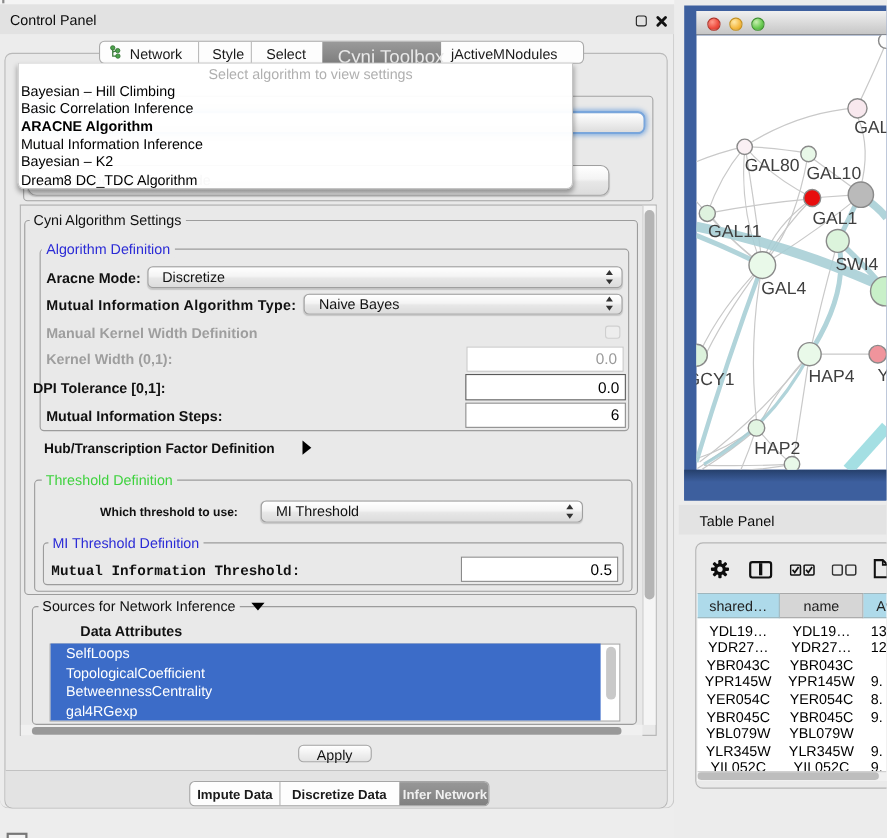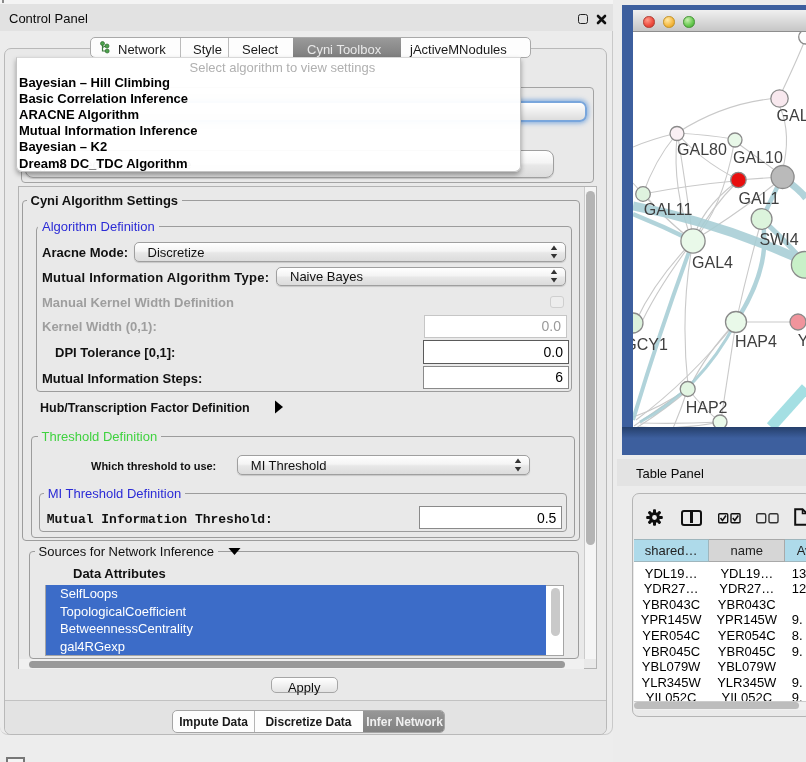--- a/index.html
+++ b/index.html
@@ -50,21 +50,21 @@
         background:linear-gradient(#9a9a9a,#7c7c7c);"></div>
     <svg class="abs" style="left:9px; top:2.5px;" width="10" height="13" viewBox="0 0 10 13">
       <path d="M2.5 3 L2.5 10 L7 10 M2.5 6.5 L6.5 4.5" stroke="#3e7d3e" stroke-width="1.2" fill="none"></path>
       <circle cx="2.5" cy="2.5" r="2" fill="#4ca34c" stroke="#2f6b2f" stroke-width="0.7"></circle>
       <circle cx="7" cy="5" r="2" fill="#4ca34c" stroke="#2f6b2f" stroke-width="0.7"></circle>
       <circle cx="7.2" cy="10" r="2" fill="#4ca34c" stroke="#2f6b2f" stroke-width="0.7"></circle>
     </svg>
     <div class="abs" style="left:27px; top:3.5px; font-size:13px; color:#1a1a1a;">Network</div>
     <div class="abs" style="left:102px; top:3.5px; font-size:13px; color:#1a1a1a;">Style</div>
     <div class="abs" style="left:151px; top:3.5px; font-size:13px; color:#1a1a1a;">Select</div>
-    <div class="abs" style="left:216px; top:3.5px; font-size:13px; color:#e9e9e9;">Cyni Toolbox</div>
+    <div class="abs" style="left:216px; top:3.5px; font-size:17px; color:#e9e9e9;">Cyni Toolbox</div>
     <div class="abs" style="left:319px; top:3.5px; font-size:13px; color:#1a1a1a;">jActiveMNodules</div>
   </div>
 
   <div class="group" style="left:21px; top:87px; width:573px; height:96px; border-color:#a3a3a3;"></div>
   <div class="abs" style="left:30px; top:81px; font-size:13px; color:#8a8a8a; background:#e9e9e9; padding:0 3px;">Inference Algorithms</div>
 
   <div class="abs" style="left:25px; top:101px; width:562px; height:21px; border-radius:7px;
       background:linear-gradient(#fff,#ddd); border:2.5px solid #79a6dc;
       box-shadow:0 0 4px 1.5px rgba(110,160,220,0.75);"></div>
 
@@ -75,21 +75,21 @@
 
   <div class="abs" style="left:18px; top:186px; width:579px; height:483px; border:1px solid #b3b3b3; background:#e9e9e9;"></div>
 
   <div class="abs" style="left:584px; top:187px; width:12px; height:472px; background:#f5f5f5; border-left:1px solid #cbcbcb;"></div>
   <div class="abs" style="left:585.5px; top:191px; width:9px; height:354px; background:#b4b4b4; border-radius:4.5px;"></div>
 
   <div class="abs" style="left:19px; top:659px; width:565px; height:10px; background:#f0f0f0;"></div>
   <div class="abs" style="left:29px; top:660.5px; width:536px; height:7.5px; background:#999; border-radius:3.5px;"></div>
 
   <div class="group" style="left:21.5px; top:200px; width:558px; height:341px;">
-    <div class="gtitle" style="left:4px; color:#111;font-weight:bold;">Cyni Algorithm Settings</div>
+    <div class="gtitle" style="left:4px; color:#111;">Cyni Algorithm Settings</div>
   </div>
 
   <div class="group" style="left:36px; top:226px; width:536px; height:166px;">
     <div class="gtitle" style="left:1px; color:#2b2bd6;">Algorithm Definition</div>
   </div>
   <div class="lbl" style="left:42px; top:245px;">Aracne Mode:</div>
   <div class="combo" style="left:133.5px; top:242px; width:432.5px; height:19.5px;">
     <div class="ct">Discretize</div>
     <svg class="arr" viewBox="0 0 8 14">
         <path d="M4 0.5 L7.2 5 H0.8 Z" fill="#333"></path>
@@ -103,21 +103,21 @@
         <path d="M4 0.5 L7.2 5 H0.8 Z" fill="#333"></path>
         <path d="M4 13.5 L7.2 9 H0.8 Z" fill="#333"></path>
       </svg>
   </div>
   <div class="glbl" style="left:42px; top:294.5px;">Manual Kernel Width Definition</div>
   <div class="abs" style="left:550px; top:296px; width:14px; height:12px; background:#ededed; border:1px solid #cfcfcf; border-radius:3px;"></div>
   <div class="glbl" style="left:42px; top:319px;">Kernel Width (0,1):</div>
   <div class="field" style="left:424px; top:314.5px; width:143px; height:23px; border:1px solid #c6c6c6;">
     <div class="fv" style="color:#9a9a9a;">0.0</div>
   </div>
-  <div class="lbl" style="left:55px; top:345px;">DPI Tolerance [0,1]:</div>
+  <div class="lbl" style="left:30px; top:345px;">DPI Tolerance [0,1]:</div>
   <div class="field" style="left:423px; top:339.5px; width:146px; height:24px; border:1.5px solid #5a5a5a;">
     <div class="fv" style="color:#000;">0.0</div>
   </div>
   <div class="lbl" style="left:42px; top:370.5px;">Mutual Information Steps:</div>
   <div class="field" style="left:423px; top:365.5px; width:146px; height:23px; border:1px solid #8a8a8a;">
     <div class="fv" style="color:#000;">6</div>
   </div>
 
   <div class="lbl" style="left:40px; top:400.5px; font-size:12.5px;">Hub/Transcription Factor Definition</div>
   <svg class="abs" style="left:274px; top:400px;" width="10" height="14" viewBox="0 0 10 14">
@@ -174,21 +174,21 @@
     <div class="abs" style="left:80.4px; top:4.5px; width:109.4px; text-align:center; font-size:12px; font-weight:bold; color:#1a1a1a;">Discretize Data</div>
     <div class="abs" style="left:189.8px; top:4.5px; width:82.7px; text-align:center; font-size:12px; font-weight:bold; color:#f0f0f0;">Infer Network</div>
   </div>
 
   <div class="abs" style="left:5.6px; top:757px; width:19px; height:15px; background:#f4f4f4; border:2px solid #777;"></div>
 
   <div class="abs" style="left:15.5px; top:57px; width:505px; height:114.6px;
       background:rgba(255,255,255,0.96); border:1px solid #c4c4c4; border-top-color:#d8d8d8;
       border-radius:0 0 6px 6px; box-shadow:0 3px 5px rgba(0,0,0,0.35);">
     <div class="abs" style="left:173px; top:1.5px; font-size:13px; color:#b0b0b0;">Select algorithm to view settings</div>
-    <div class="abs" style="left:2.5px; top:16.5px; font-size:13px; color:#000; line-height:16.2px;font-weight:bold;">
+    <div class="abs" style="left:2.5px; top:16.5px; font-size:13px; color:#000; line-height:16.2px;">
       Bayesian – Hill Climbing<br>
       Basic Correlation Inference<br>
       <b>ARACNE Algorithm</b><br>
       Mutual Information Inference<br>
       Bayesian – K2<br>
       Dream8 DC_TDC Algorithm
     </div>
   </div>
 
   <div class="abs" style="left:616px; top:368px; width:4px; height:10px; background:#b3b3b3; border-radius:2px;"></div>

